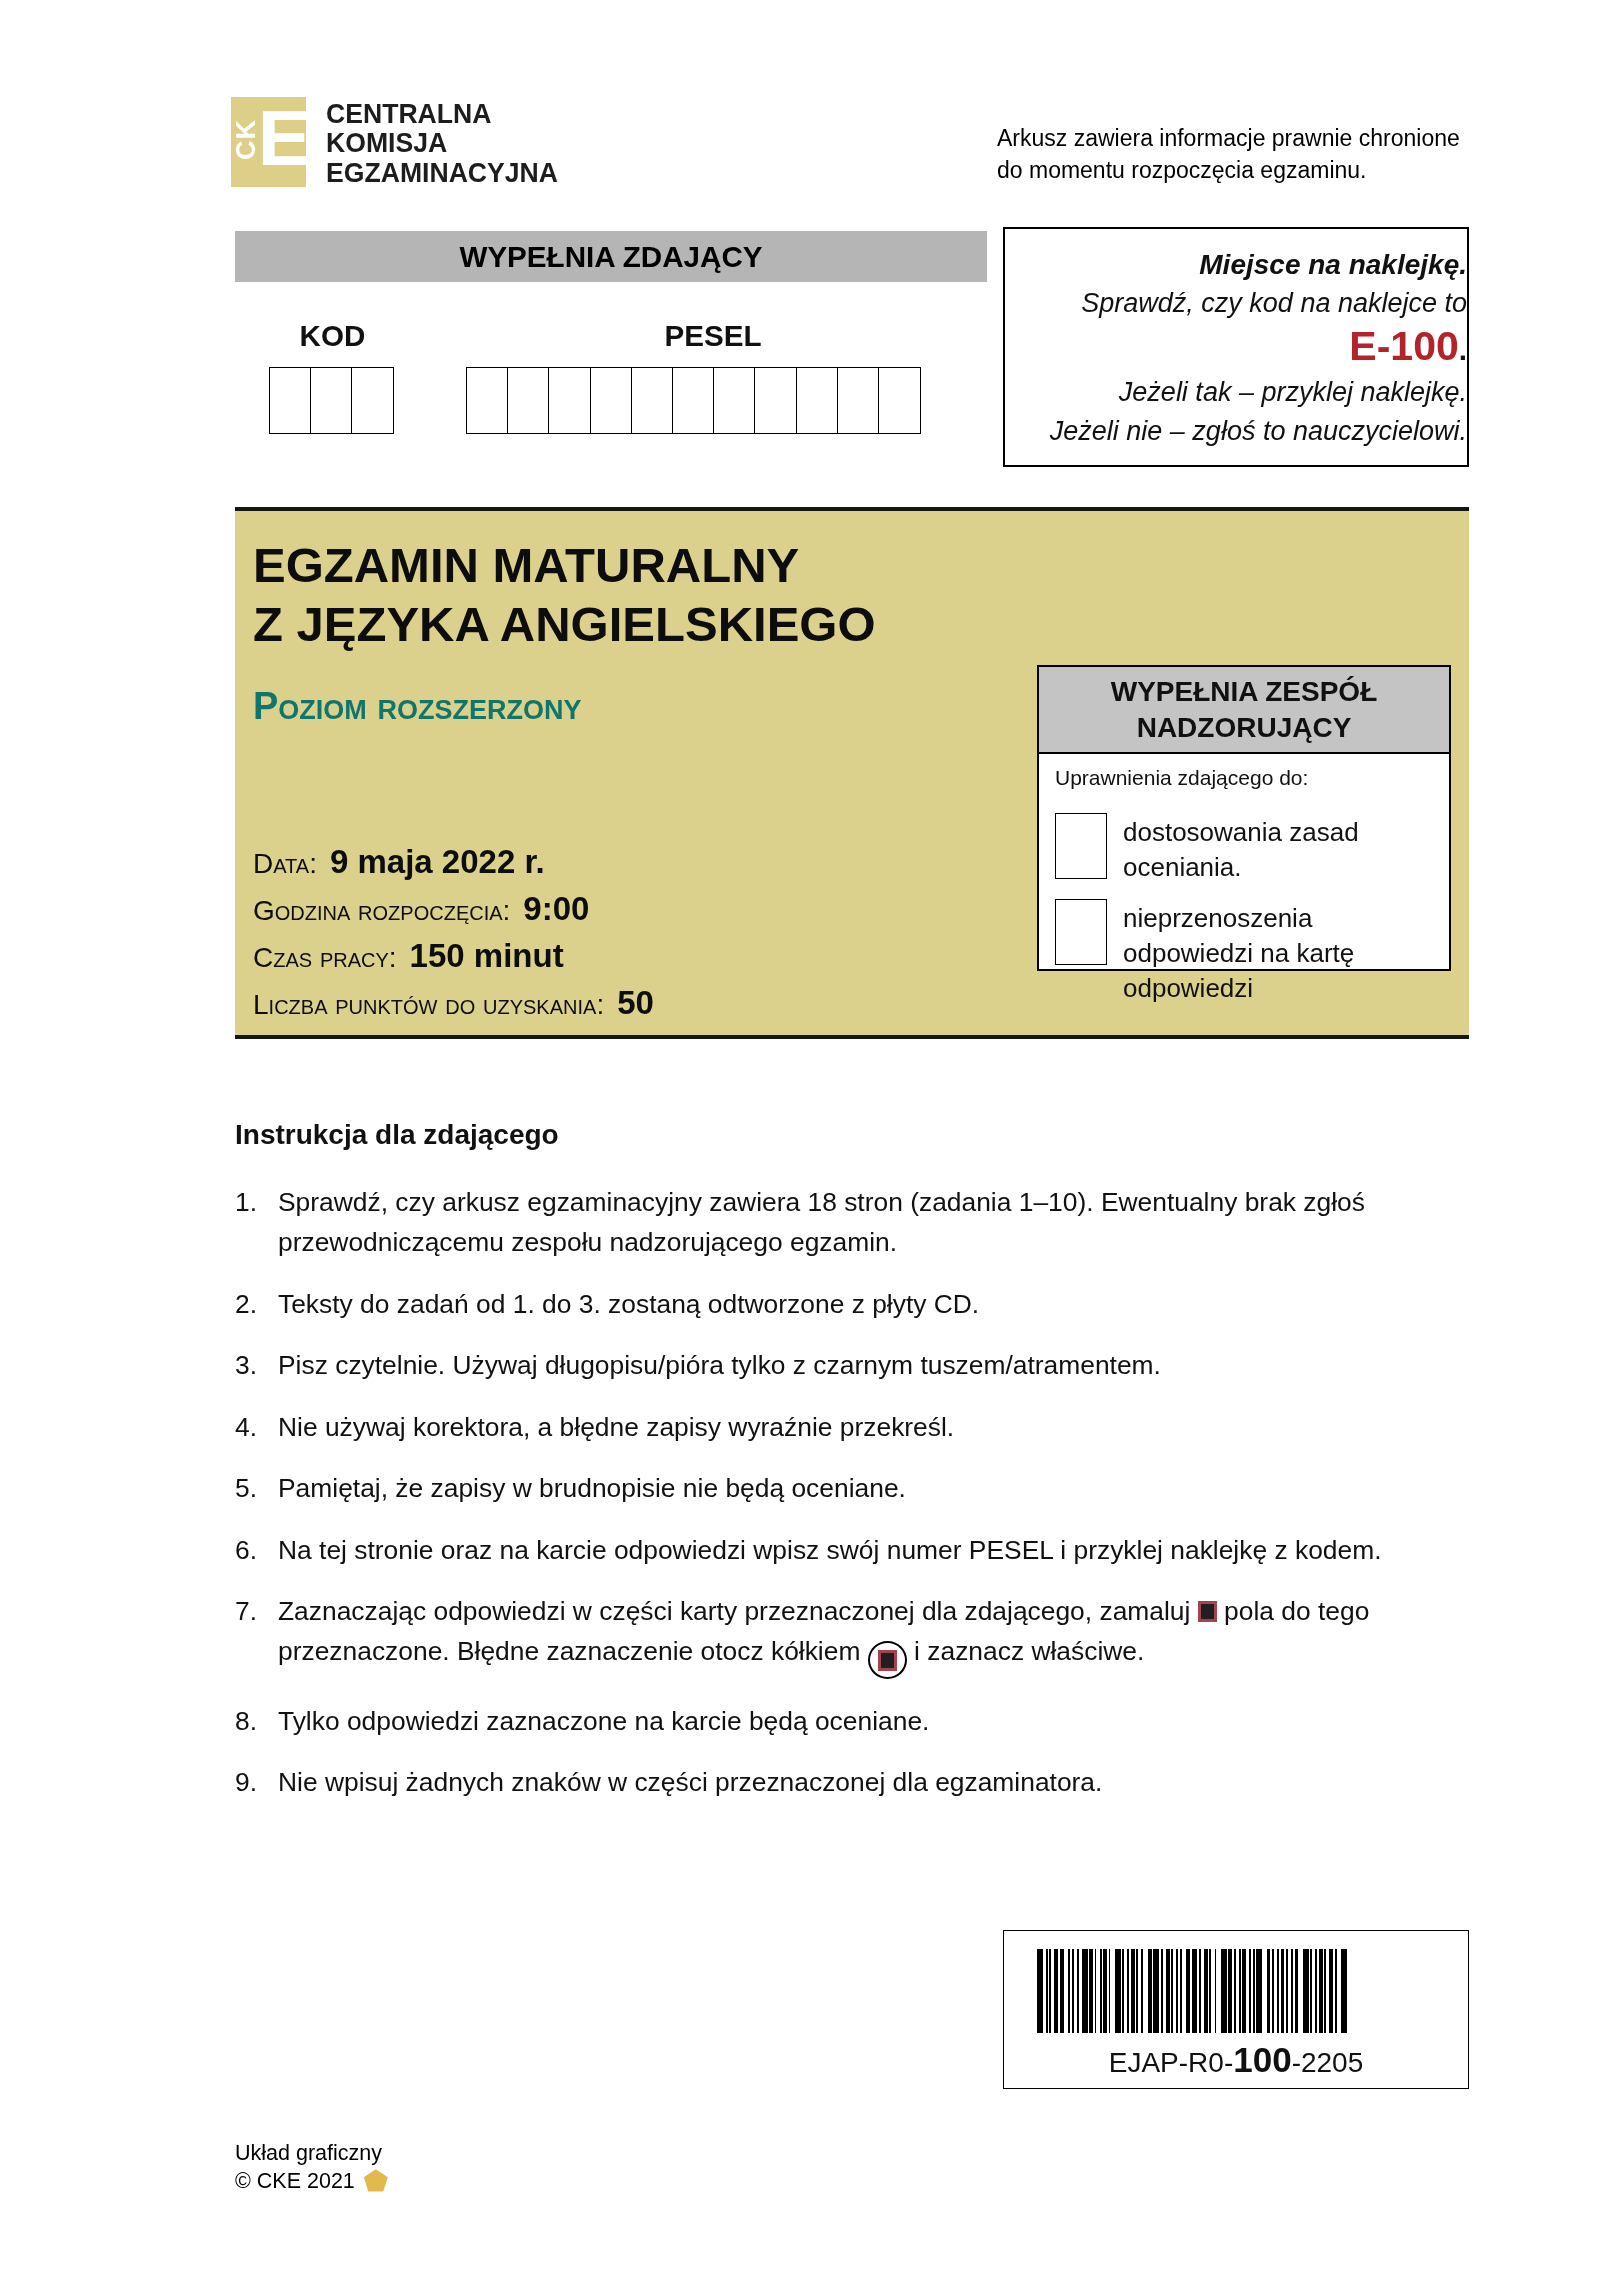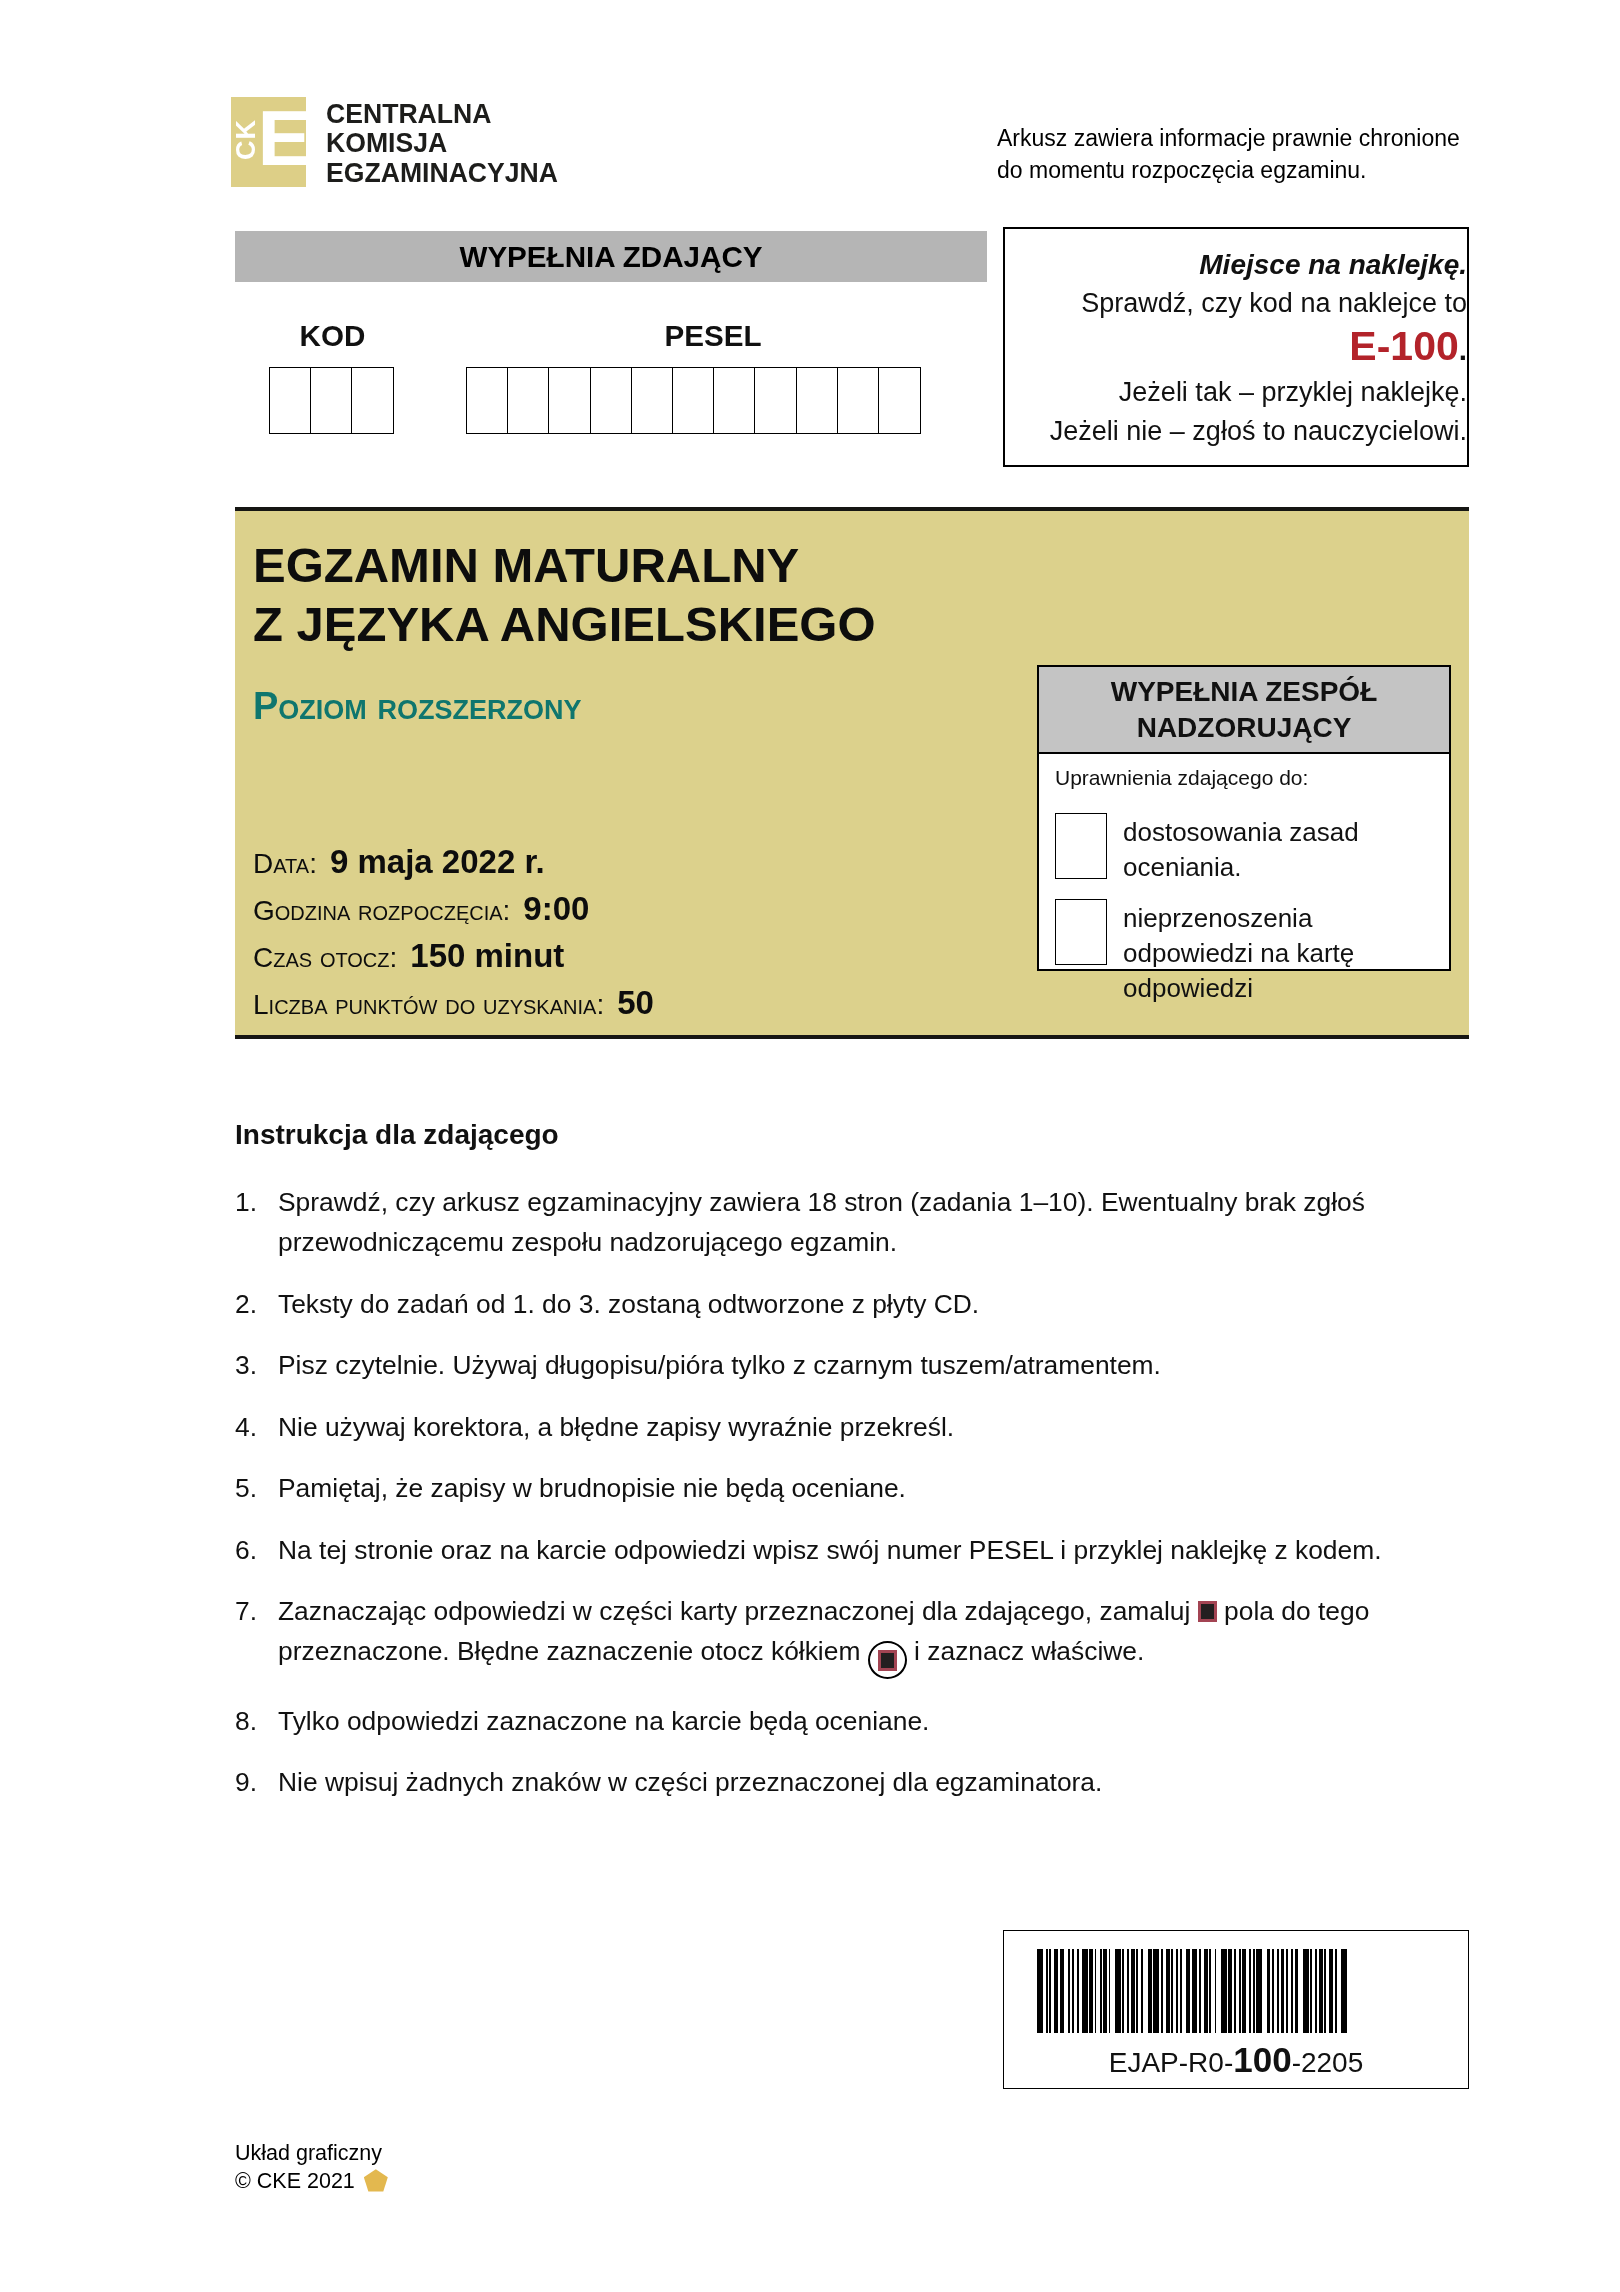--- a/index.html
+++ b/index.html
@@ -29,21 +29,21 @@
   .cells { position:absolute; top:136px; display:flex; }
   .cells.kod   { left:34px; }
   .cells.pesel { left:231px; }
   .cell { width:43px; height:67px; background:#fff; border:1.8px solid #000; margin-left:-1.8px; }
   .cell:first-child { margin-left:0; }
 
   
   #sticker-box { position:absolute; left:1003px; top:227px; width:466px; height:240px;
                  border:2.7px solid #000; background:#fff; text-align:right; padding-top:19.7px; }
   .sticker-title { font-size:28px; font-weight:bold; font-style:italic; margin-bottom:3.6px; }
-  .sticker-line  { font-size:27px; line-height:39px; }
+  .sticker-line  { font-size:27px; font-style:italic; line-height:39px; }
   .sticker-code-line { font-size:29.6px; font-weight:bold; line-height:47px; }
   .sticker-code { color:#B3232A; font-size:41px; font-weight:bold; }
 
   
   #exam-box { position:absolute; left:235px; top:507px; width:1234px; height:532px;
               background:#DCD18C; border-top:4.5px solid #161613; border-bottom:4.5px solid #161613; }
   .exam-title { position:absolute; left:18px; top:25px; font-size:49px; font-weight:bold; line-height:59px; color:#0d0d0d; }
   .exam-level { position:absolute; left:18px; top:174px; font-variant:small-caps; font-weight:bold; font-size:38px; color:#0f766e; }
   .exam-details { position:absolute; left:18px; top:333px; }
   .detail-row { height:47px; line-height:35px; white-space:nowrap; }
@@ -147,21 +147,21 @@
     <div class="exam-details">
       <div class="detail-row">
         <span class="detail-label">Data:</span>
         <span class="detail-value">9 maja 2022 r.</span>
       </div>
       <div class="detail-row">
         <span class="detail-label">Godzina rozpoczęcia:</span>
         <span class="detail-value">9:00</span>
       </div>
       <div class="detail-row">
-        <span class="detail-label">Czas otocz:</span>
+        <span class="detail-label">Czas pracy:</span>
         <span class="detail-value">150 minut</span>
       </div>
       <div class="detail-row">
         <span class="detail-label">Liczba punktów do uzyskania:</span>
         <span class="detail-value">50</span>
       </div>
     </div>
 
     <div id="supervisor-box">
       <div class="sup-header">

